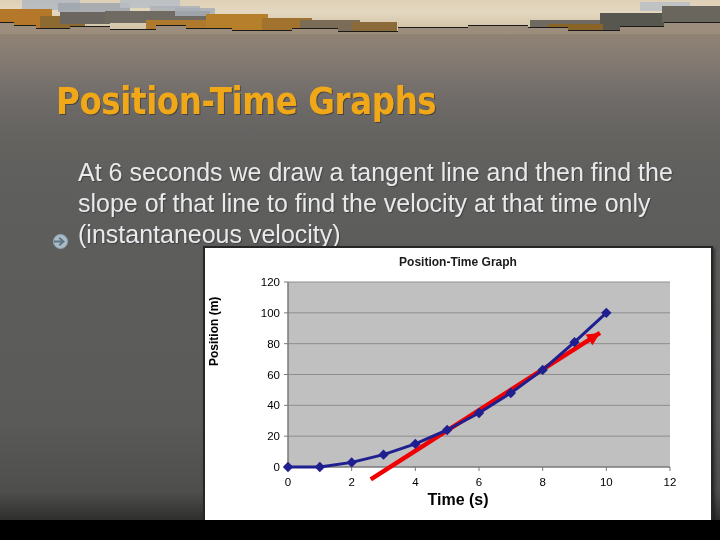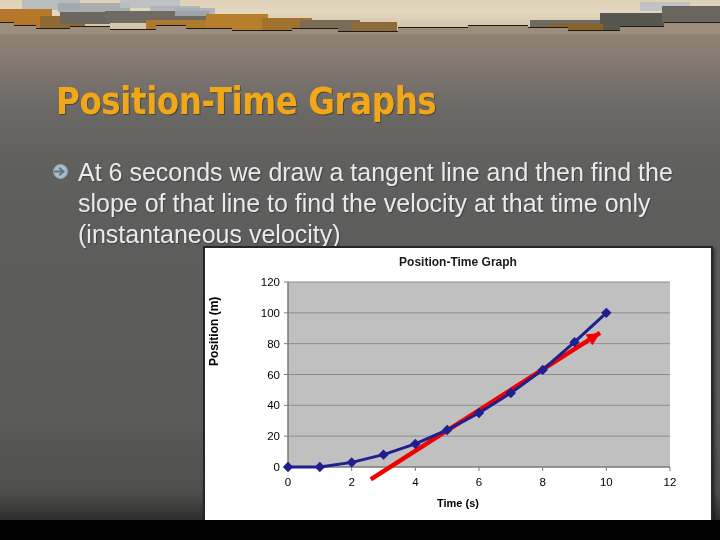--- a/index.html
+++ b/index.html
@@ -88,21 +88,21 @@
 
   
   #body {
     position: absolute;
     left: 52px;
     top: 157px;
     width: 624px;
   }
   .bullet-row {
     display: flex;
-    align-items: flex-start;
+    align-items: flex-end;
   }
   .bullet-glyph {
     flex: 0 0 auto;
     width: 26px;
     padding-top: 6px;
     font-size: 17px;
     line-height: 1;
     color: #b9c6cf;
   }
   .bullet-glyph svg { display: block; }
@@ -150,21 +150,21 @@
     transform-origin: left top;
     white-space: nowrap;
   }
   #x-axis-title {
     position: absolute;
     left: 0;
     bottom: 12px;
     width: 100%;
     text-align: center;
     font-family: "Liberation Sans", sans-serif;
-    font-size: 11px;
+    font-size: 16px;
     font-weight: bold;
     color: #000;
     margin-top: 10px;
   }
   #plot-svg {
     position: absolute;
     left: 0; top: 0;
   }
   .ylabel, .xlabel {
     font-family: "Liberation Sans", sans-serif;

